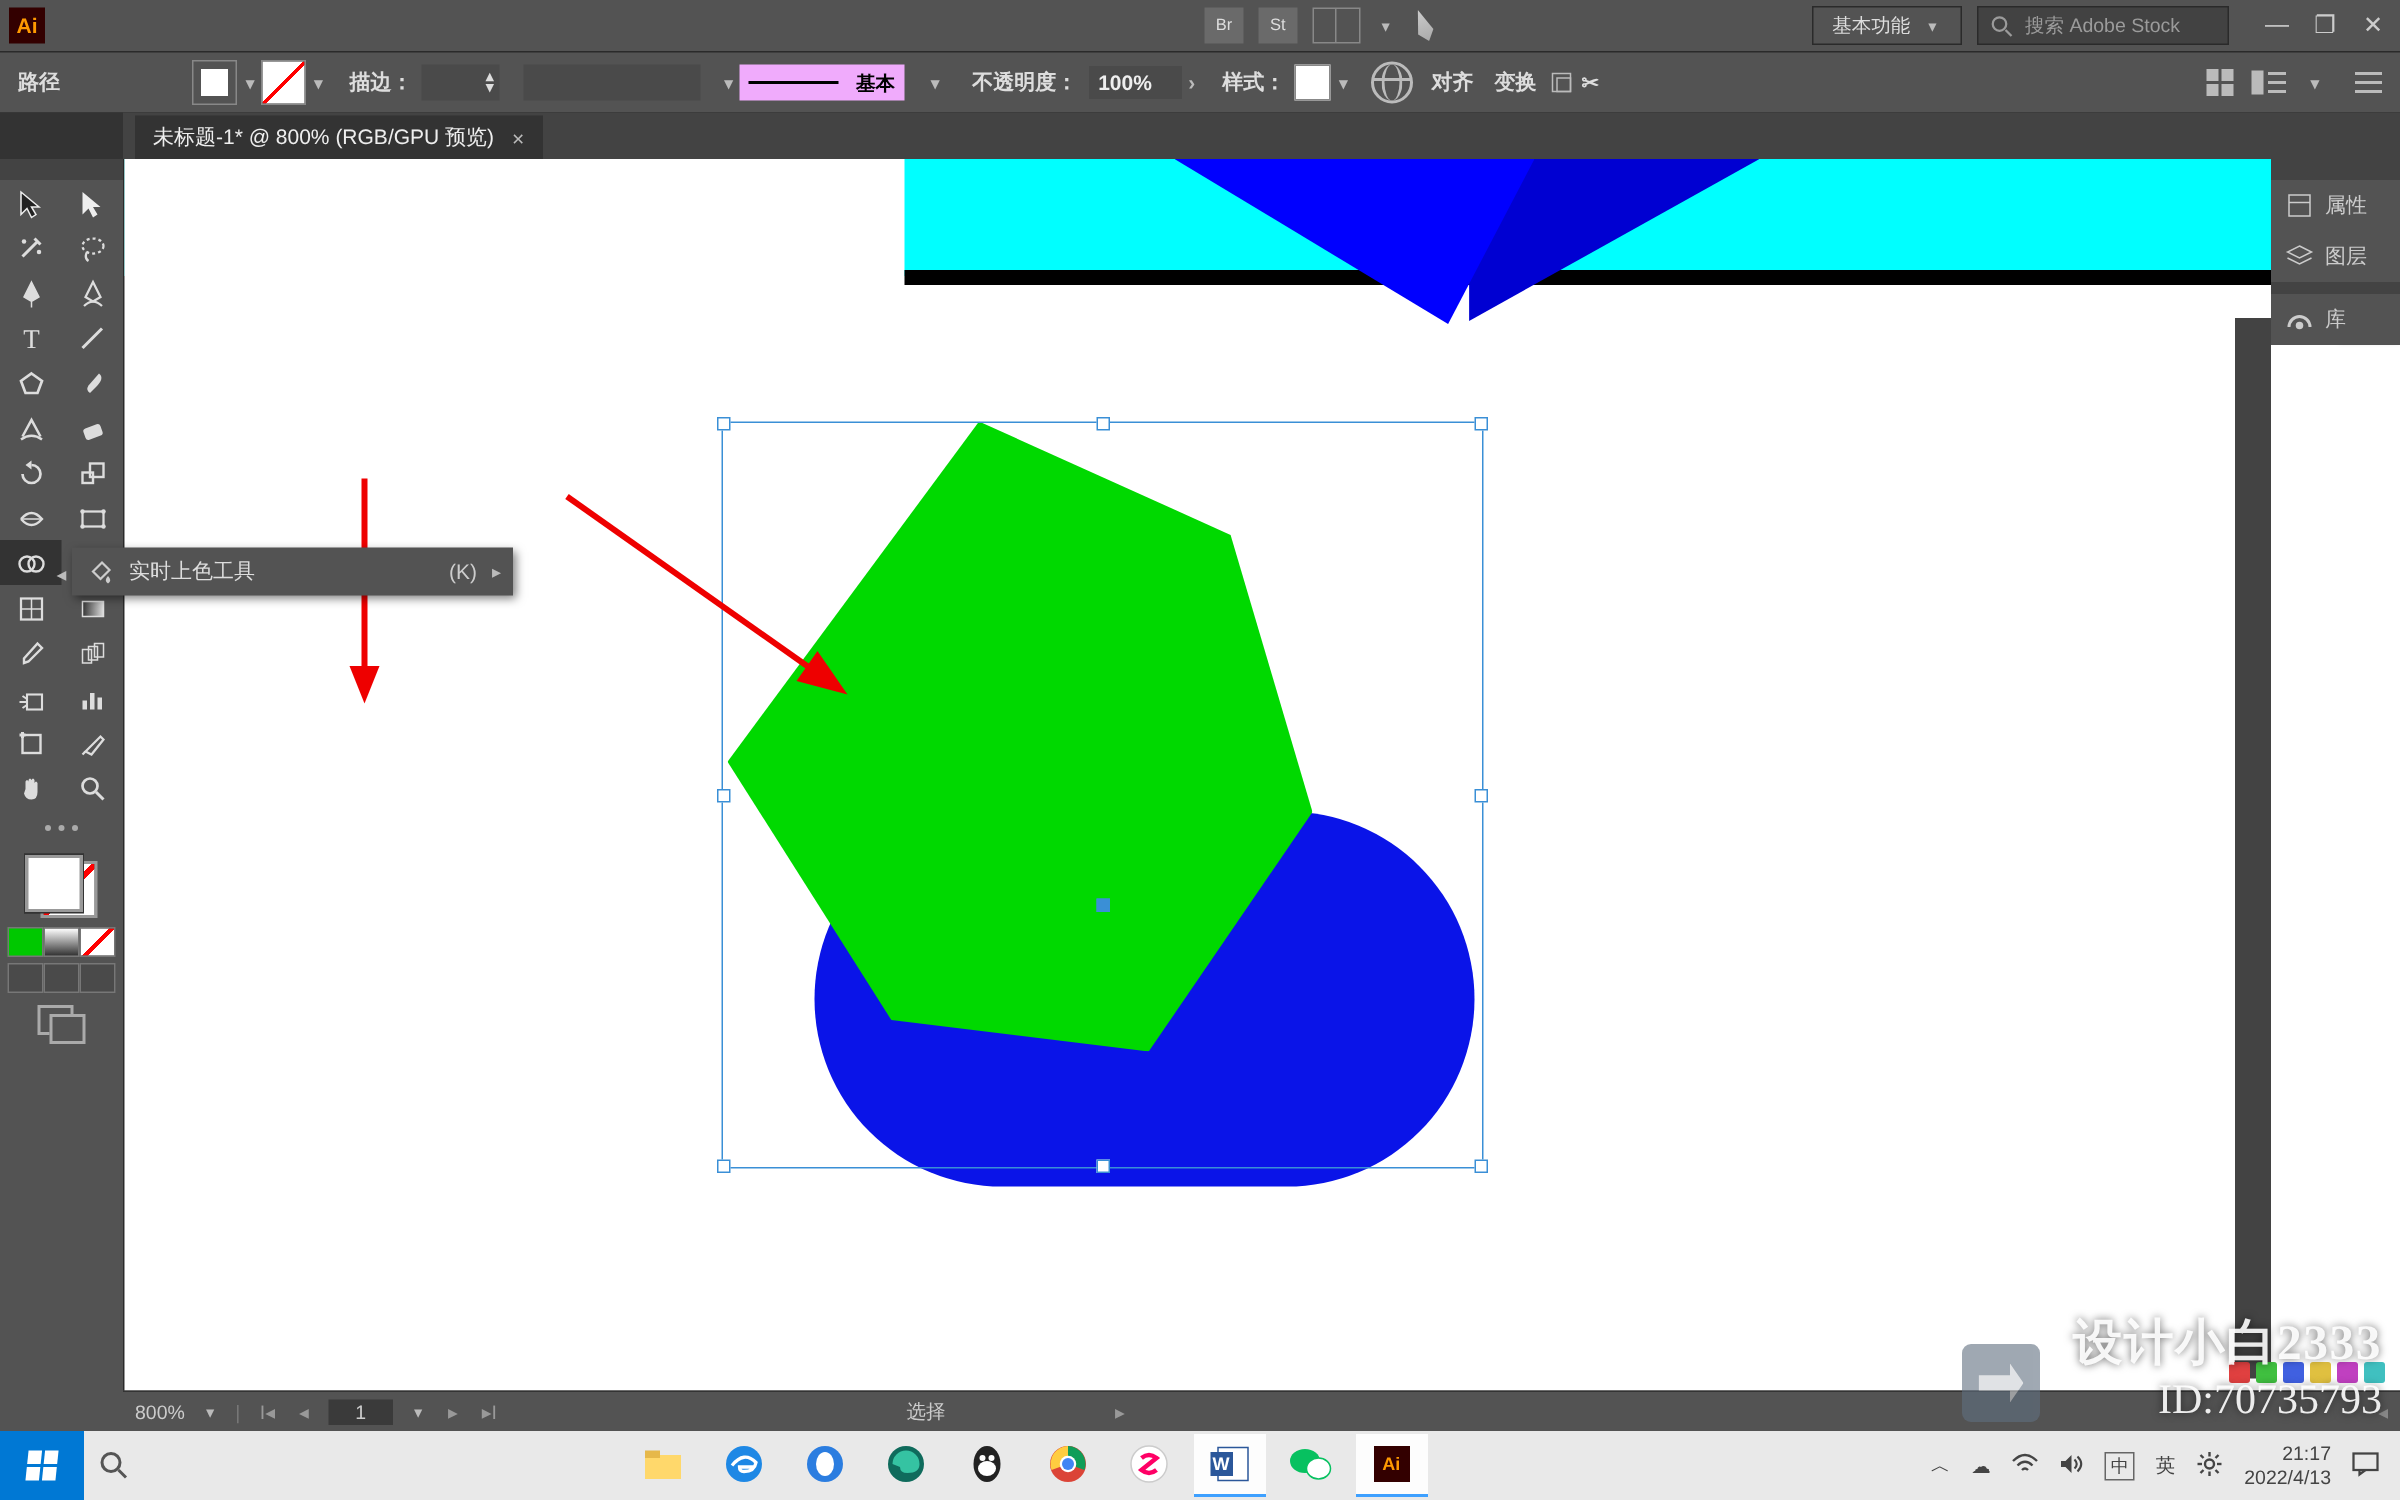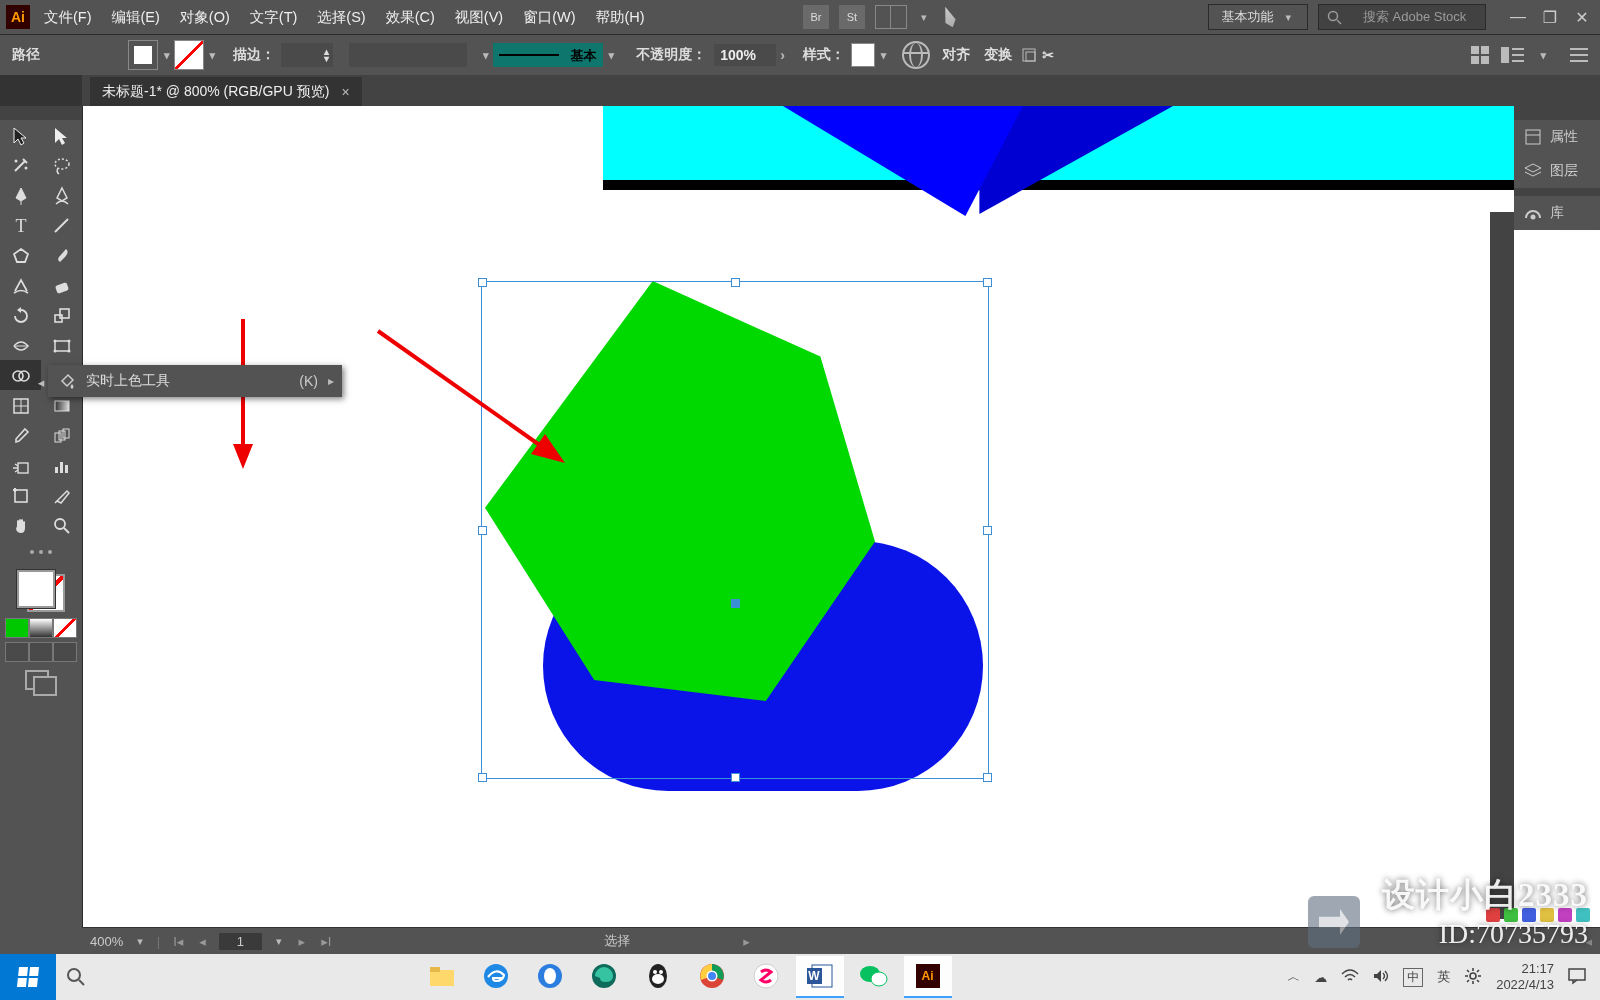--- a/index.html
+++ b/index.html
@@ -7,32 +7,32 @@
   .ai-logo{width:24px;height:24px;background:#330000;color:#f90;display:flex;align-items:center;justify-content:center;font-weight:bold;font-size:14px;margin-right:14px;}
   .menu-items{display:flex;gap:20px;font-size:14.5px;color:#eee;}
   .menu-items span{cursor:default;}
   .menubar-right{margin-left:auto;display:flex;align-items:center;gap:10px;}
   .sq-btn{width:26px;height:24px;background:#6a6a6a;display:flex;align-items:center;justify-content:center;font-size:11px;color:#ddd;}
   .layout-btn{width:30px;height:22px;border:1px solid #888;display:flex;}
   .layout-btn div{flex:1;border-right:1px solid #888;}
   .layout-btn div:last-child{border-right:none;}
   .rocket{width:18px;height:22px;transform:rotate(-20deg);background:linear-gradient(#ccc,#aaa);clip-path:polygon(50% 0,80% 70%,50% 100%,20% 70%);}
   .workspace-dd{background:#535353;border:1px solid #2a2a2a;padding:3px 12px;font-size:13px;color:#ddd;display:flex;align-items:center;gap:8px;}
-  .searchbox{background:#424242;border:1px solid #2a2a2a;padding:3px 8px;font-size:13px;color:#9b9b9b;display:flex;align-items:center;gap:22px;width:150px;text-align:right;}
+  .searchbox{background:#424242;border:1px solid #2a2a2a;padding:3px 8px;font-size:13px;color:#9b9b9b;display:flex;align-items:center;gap:9px;width:150px;text-align:right;}
   .winbtns{display:flex;gap:8px;margin-left:10px;}
   .winbtn{width:24px;height:20px;color:#ccc;display:flex;align-items:center;justify-content:center;font-size:16px;}
   .optbar{height:40px;background:#535353;border-top:1px solid #2a2a2a;display:flex;align-items:center;padding:0 12px;font-size:14px;color:#ddd;font-weight:bold;}
   .opt-label{margin-right:18px;}
   .sw-outer{width:28px;height:28px;border:1px solid #888;display:flex;align-items:center;justify-content:center;margin-right:2px;}
   .sw-white{width:18px;height:18px;background:#fff;}
   .sw-diag{width:28px;height:28px;background:linear-gradient(135deg,#fff 48%,red 48% 54%,#fff 54%);border:1px solid #888;margin-right:2px;}
   .chev{font-size:11px;color:#bbb;margin:0 4px;}
   .stroke-w{width:48px;height:24px;background:#4a4a4a;display:flex;align-items:center;justify-content:flex-end;padding-right:4px;margin-right:16px;}
   .stroke-style{width:118px;height:24px;background:#4a4a4a;margin-right:12px;}
-  .brush-sw{width:110px;height:24px;background:#0f766e;position:relative;margin-right:2px;}
+  .brush-sw{width:110px;height:24px;background:#f0abfc;position:relative;margin-right:14px;}
   .brush-sw::before{content:"";position:absolute;left:6px;right:44px;top:11px;height:2px;background:#000;}
   .brush-sw span{position:absolute;right:6px;top:4px;font-size:13px;color:#000;}
   .opac-input{width:50px;height:22px;background:#4a4a4a;color:#eee;display:flex;align-items:center;padding:0 6px;margin:0 4px;}
   .sw-small{width:22px;height:22px;background:#fff;border:1px solid #888;margin-right:2px;}
   .globe{width:24px;height:24px;border:2px solid #bbb;border-radius:50%;position:relative;margin:0 12px;}
   .globe::before{content:"";position:absolute;inset:0;border-left:2px solid #bbb;border-right:2px solid #bbb;border-radius:50%;left:5px;right:5px;}
   .globe::after{content:"";position:absolute;left:0;right:0;top:9px;height:2px;background:#bbb;}
   .optbar-right{margin-left:auto;display:flex;align-items:center;gap:12px;}
   .grid-icon{width:18px;height:18px;display:grid;grid-template-columns:1fr 1fr;grid-template-rows:1fr 1fr;gap:2px;}
   .grid-icon div{background:#bbb;}
@@ -118,31 +118,20 @@
   .color-dots{position:absolute;right:10px;bottom:78px;display:flex;gap:4px;z-index:150;}
   .color-dots span{width:14px;height:14px;border-radius:2px;}
   .statuswrap{position:absolute;left:0;right:0;bottom:46px;height:26px;z-index:2;}
   svg{overflow:visible;}
 </style>
 </head>
 <body>
 
 <div class="menubar">
   <div class="ai-logo">Ai</div>
-  <div class="menu-items">
-    <span>文件(F)</span>
-    <span>编辑(E)</span>
-    <span>对象(O)</span>
-    <span>文字(T)</span>
-    <span>选择(S)</span>
-    <span>效果(C)</span>
-    <span>视图(V)</span>
-    <span>窗口(W)</span>
-    <span>帮助(H)</span>
-  </div>
   <div class="menubar-right">
     <div class="sq-btn">Br</div>
     <div class="sq-btn">St</div>
     <div class="layout-btn">
         <div></div>
         <div></div>
       </div>
     <span class="chev">▾</span>
     <div class="rocket"></div>
     <div style="width:230px"></div>
@@ -524,21 +513,21 @@
           <path d="M2 12 A7 7 0 0 1 16 12" fill="none" stroke="#ccc" stroke-width="2"></path>
           <circle cx="9" cy="11" r="2.5" fill="#ccc"></circle>
         </svg>
       </div>
     <span>库</span>
   </div>
 </div>
 
 <div class="statuswrap">
 <div class="statusbar">
-  <span>400%</span>
+  <span>800%</span>
   <span class="chev">▾</span>
   <span class="sep">|</span>
   <span class="navbtn">I◂</span>
   <span class="navbtn">◂</span>
   <span style="background:#3a3a3a;padding:1px 18px">1</span>
   <span class="chev">▾</span>
   <span class="navbtn">▸</span>
   <span class="navbtn">▸I</span>
   <span class="sb-mid">选择</span>
   <span style="margin-left:100px" class="navbtn">▸</span>

